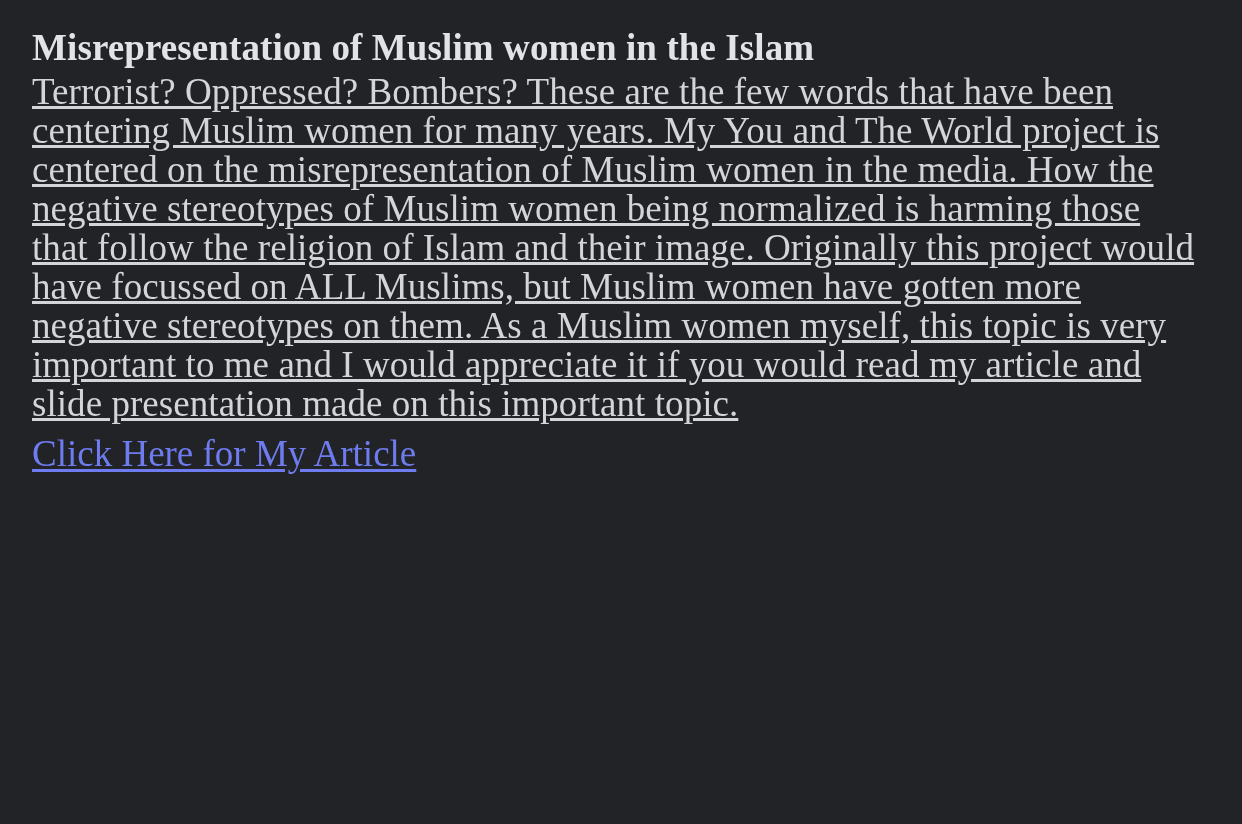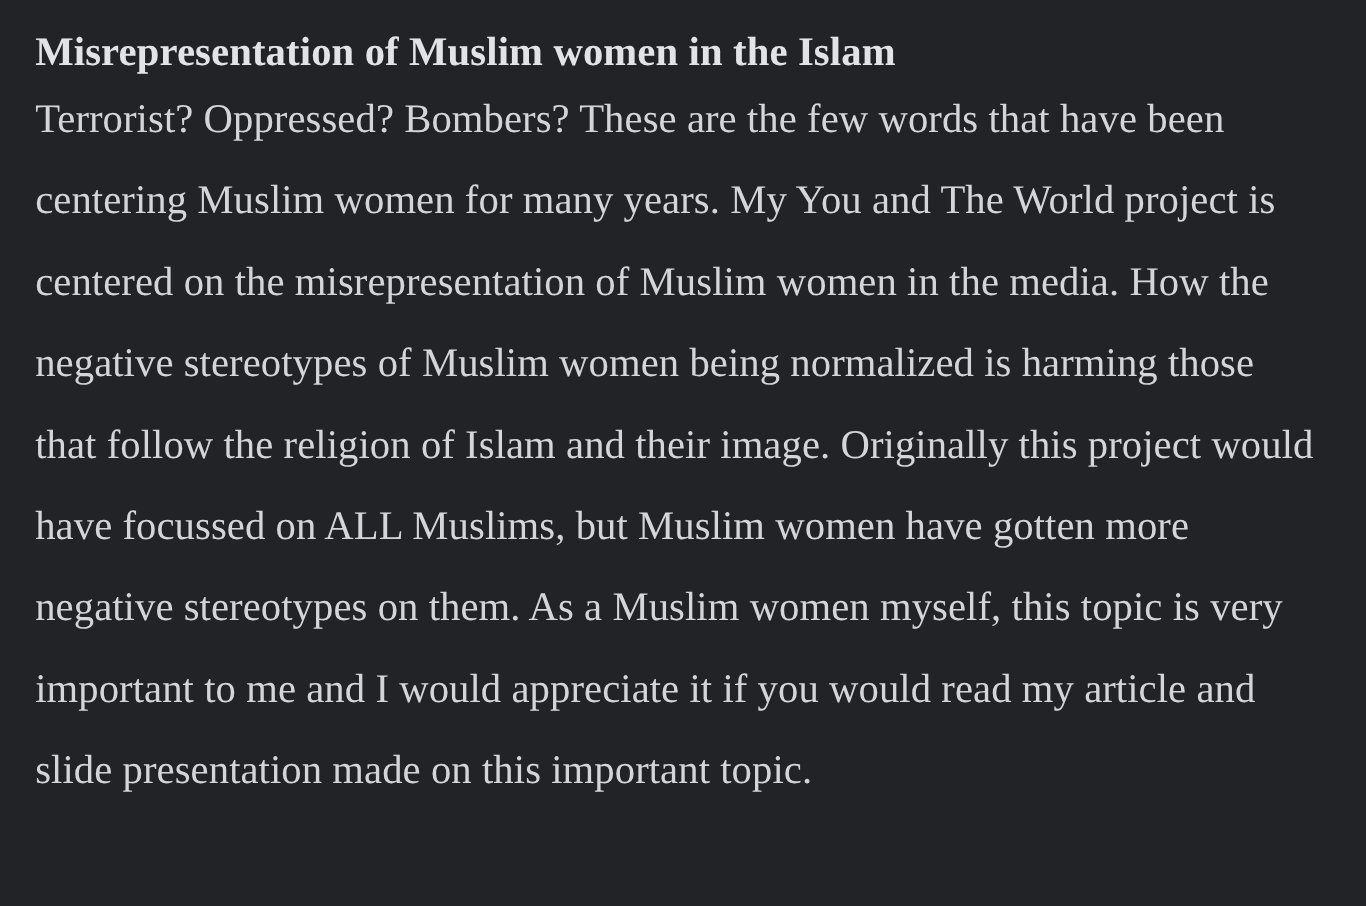--- a/index.html
+++ b/index.html
@@ -26,36 +26,38 @@
     font-weight: bold;
     font-size: 37px;
     line-height: 1.08;
     color: #e2e3e6;
     margin: 0 0 4px 0;
     letter-spacing: 0.1px;
   }
   .article-body {
     font-family: "Liberation Serif", "DejaVu Serif", serif;
     font-size: 37px;
-    line-height: 74px;
+    line-height: 39px;
     color: #d4d5d8;
     margin: 0;
     letter-spacing: 0.05px;
+    text-decoration: underline;
   }
   .article-link {
     display: inline-block;
     font-family: "Liberation Serif", "DejaVu Serif", serif;
     font-size: 37px;
     line-height: 58px;
     color: #6e7cf0;
     text-decoration: underline;
     text-underline-offset: 3px;
     cursor: pointer;
     margin-top: 2px;
   }
 </style>
 </head>
 <body>
 
 <div class="page">
   <h1 class="article-title">Misrepresentation of Muslim women in the Islam</h1>
   <p class="article-body">Terrorist? Oppressed? Bombers? These are the few words that have been centering Muslim women for many years. My You and The World project is centered on the misrepresentation of Muslim women in the media. How the negative stereotypes of Muslim women being normalized is harming those that follow the religion of Islam and their image. Originally this project would have focussed on ALL Muslims, but Muslim women have gotten more negative stereotypes on them. As a Muslim women myself, this topic is very important to me and I would appreciate it if you would read my article and slide presentation made on this important topic.</p>
+  <a class="article-link">Click Here for My Article</a>
 </div>
 
 </body></html>

